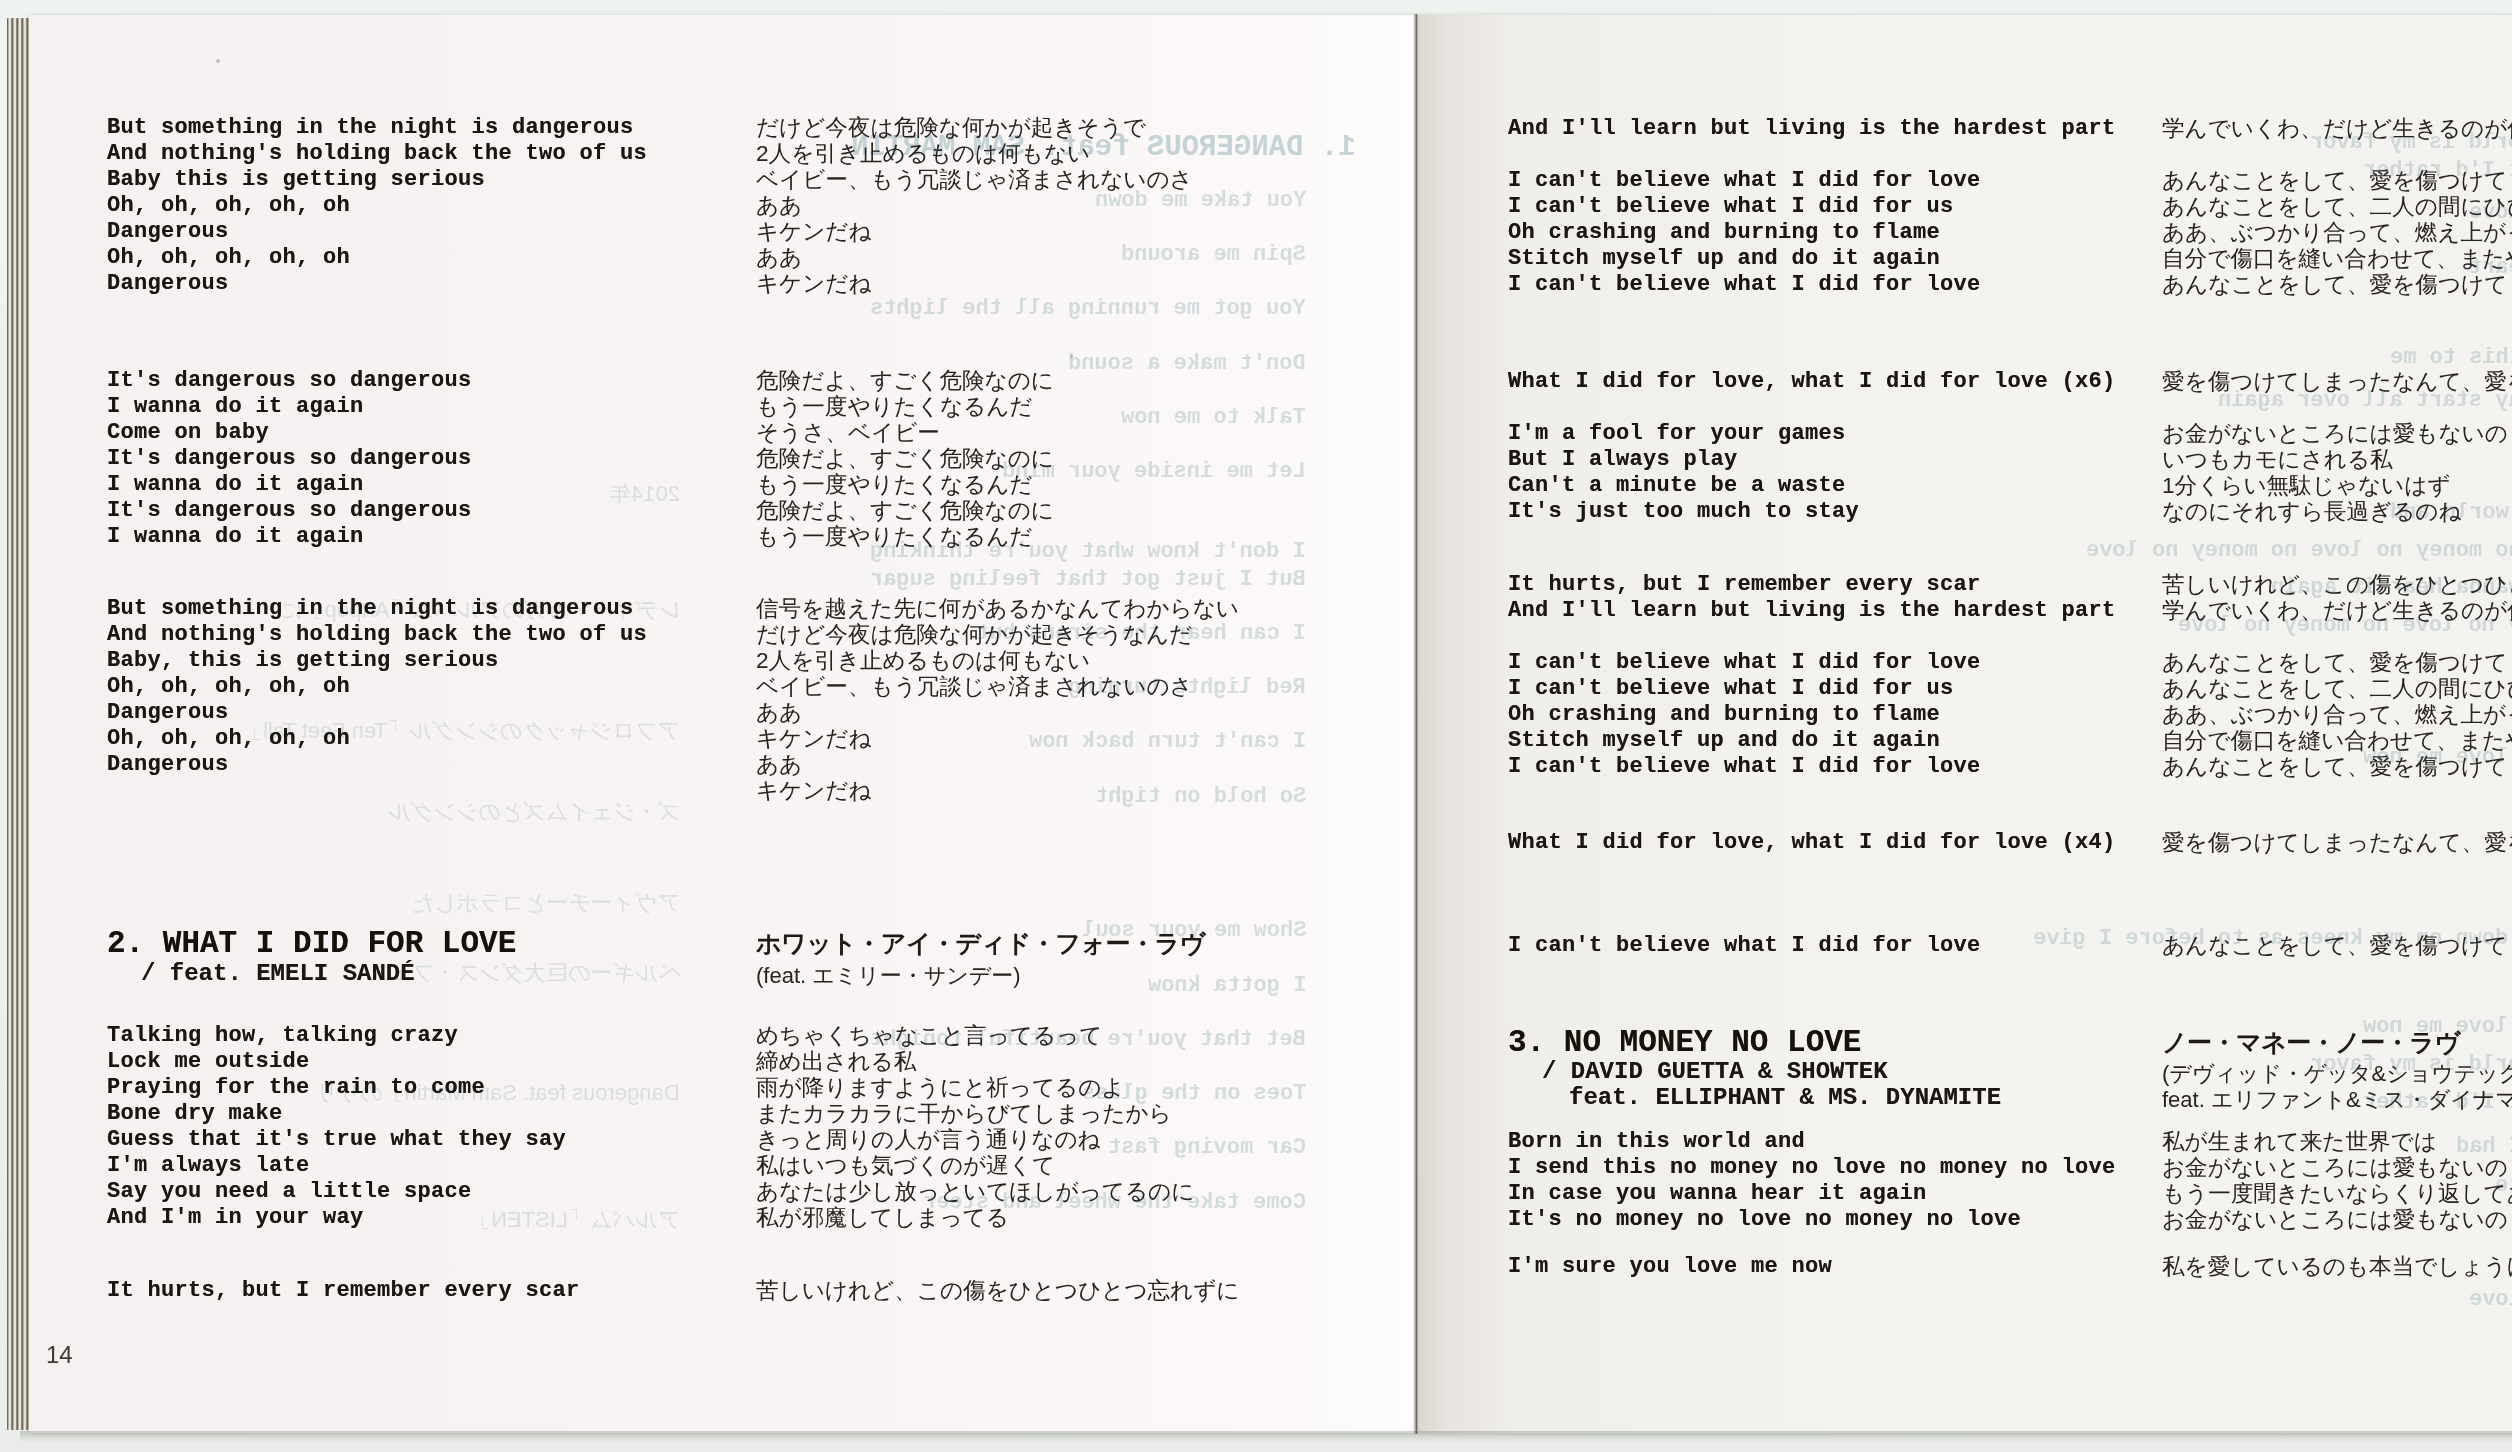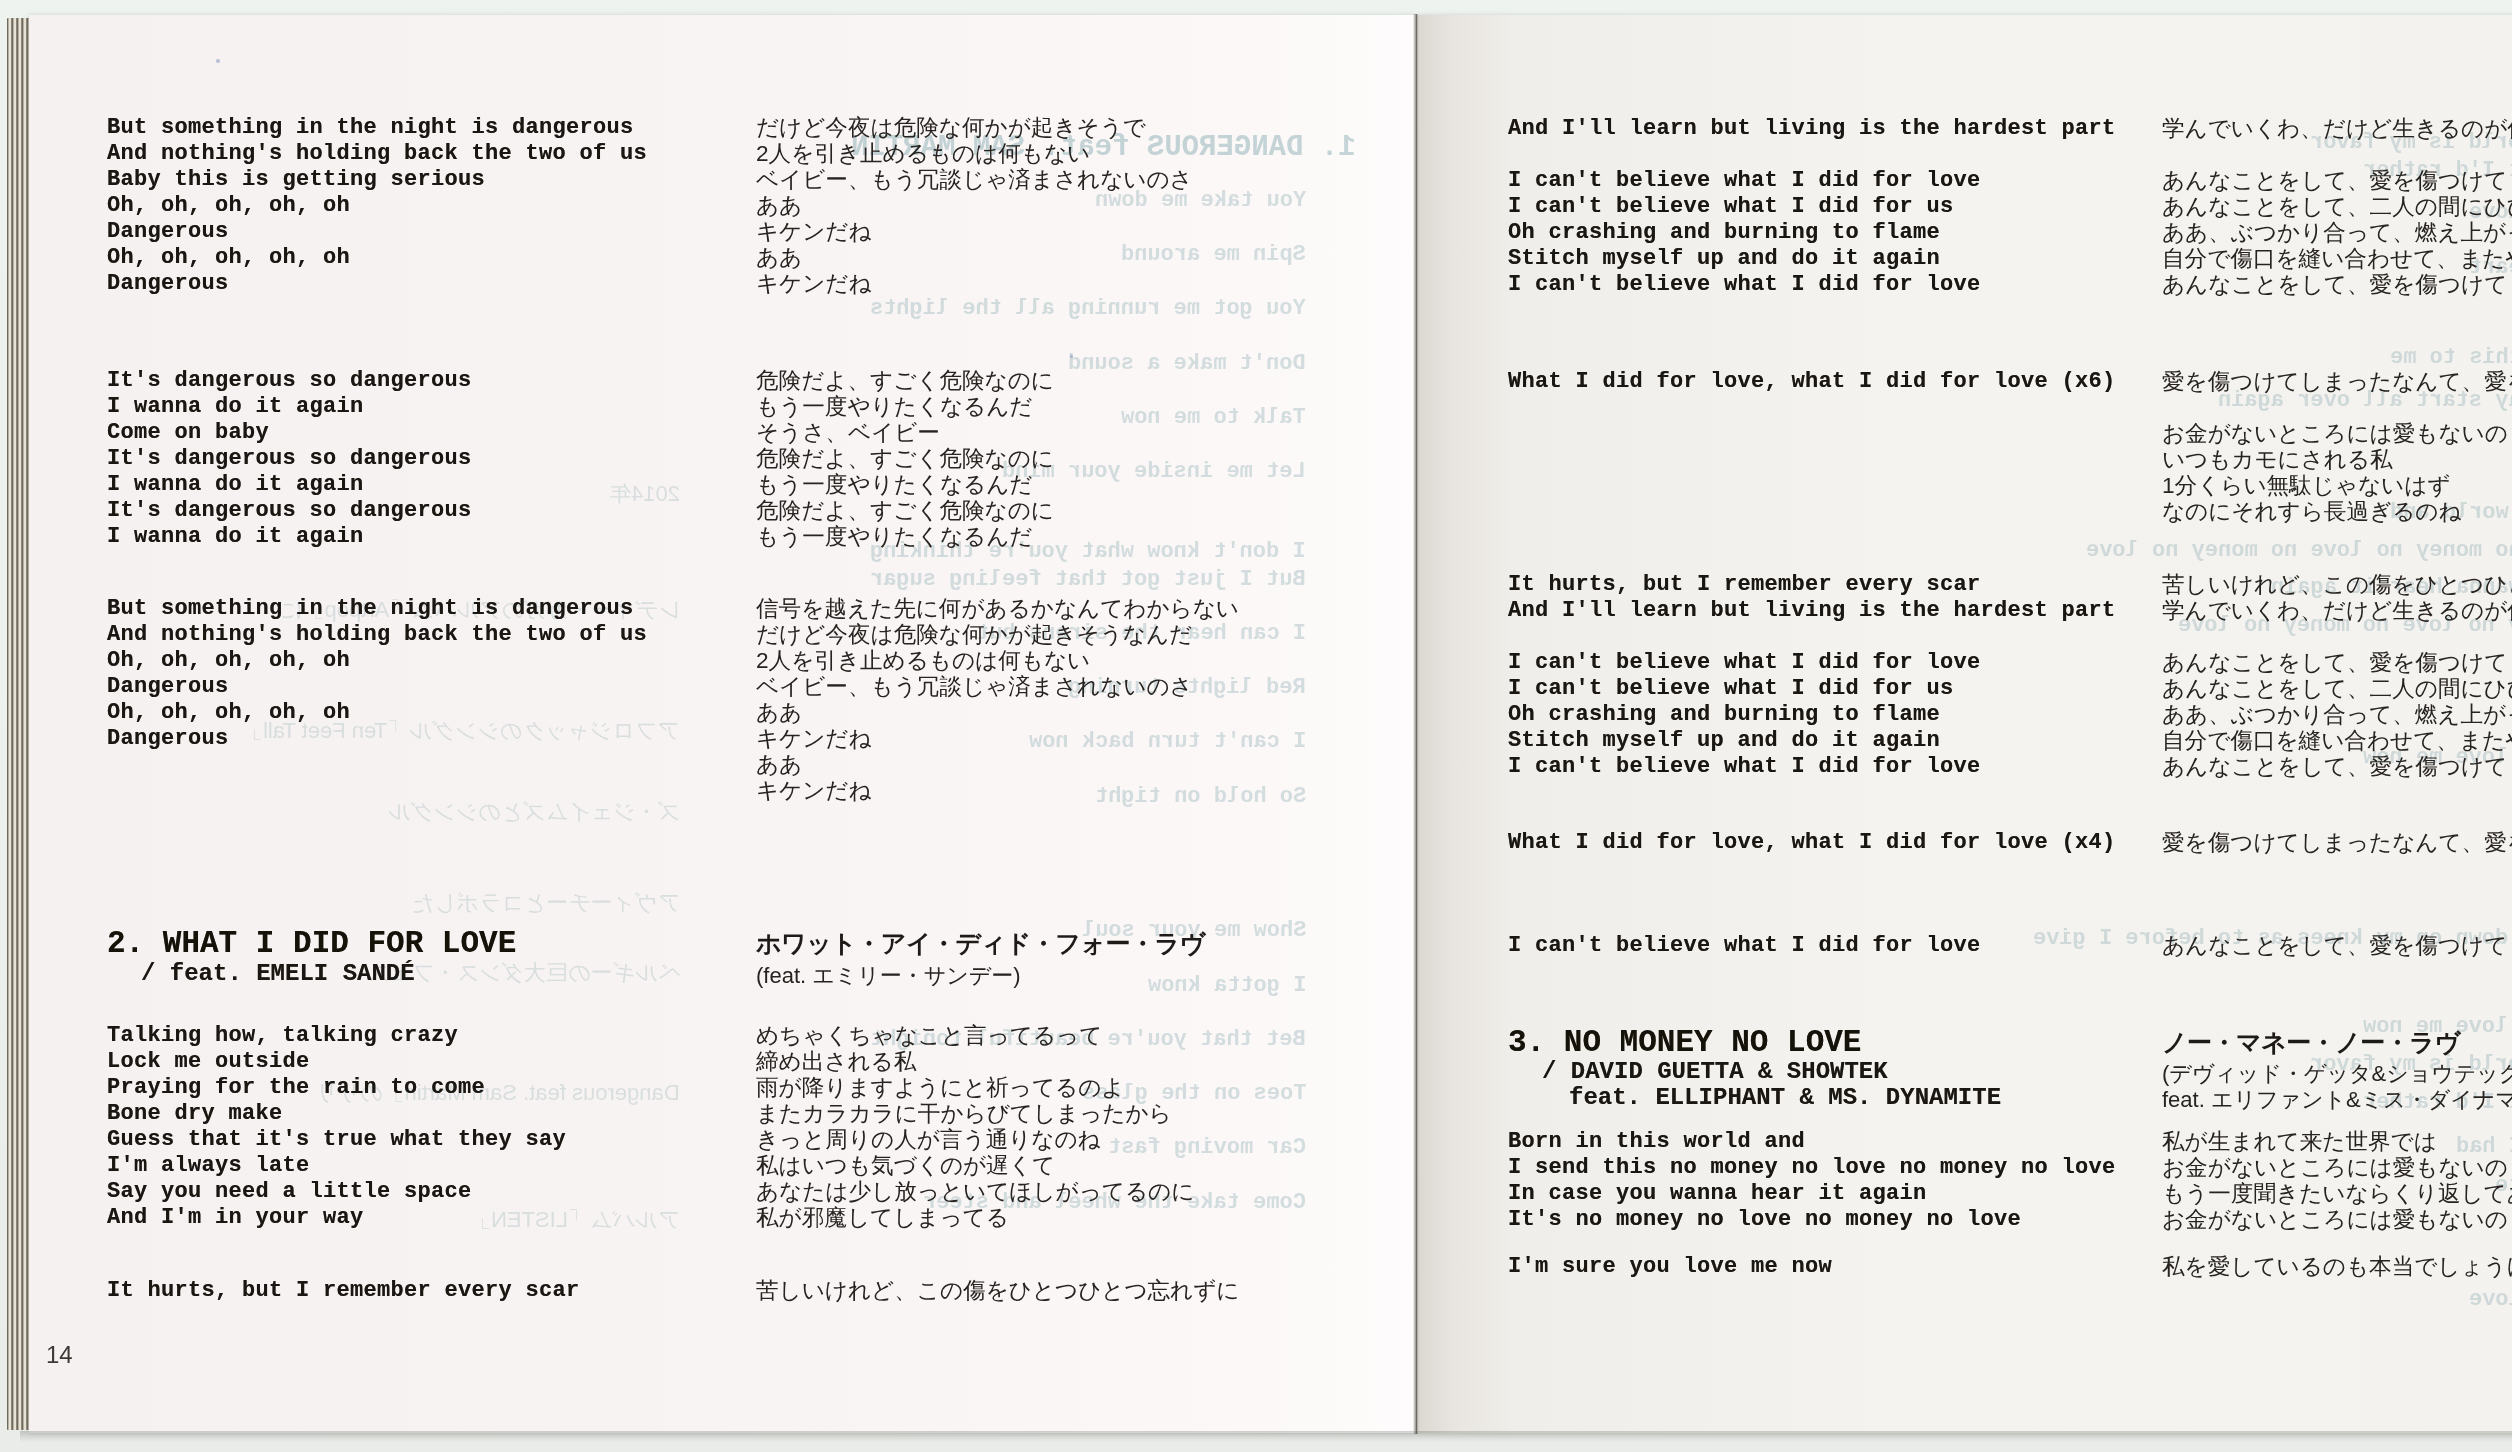--- a/index.html
+++ b/index.html
@@ -109,20 +109,21 @@
         <div class="line">I wanna do it again</div>
         <div class="line">Come on baby</div>
         <div class="line">It's dangerous so dangerous</div>
         <div class="line">I wanna do it again</div>
         <div class="line">It's dangerous so dangerous</div>
         <div class="line">I wanna do it again</div>
       </div>
     <div class="col en" style="left:78px;top:581px">
         <div class="line">But something in the night is dangerous</div>
         <div class="line">And nothing's holding back the two of us</div>
+        <div class="line">Baby, this is getting serious</div>
         <div class="line">Oh, oh, oh, oh, oh</div>
         <div class="line">Dangerous</div>
         <div class="line">Oh, oh, oh, oh, oh</div>
         <div class="line">Dangerous</div>
       </div>
     <div class="h-en" style="left:78px;top:911px">2. WHAT I DID FOR LOVE</div>
     <div class="h-en-sub" style="left:112px;top:945px">/ feat. EMELI SANDÉ</div>
     <div class="col en" style="left:78px;top:1008px">
         <div class="line">Talking how, talking crazy</div>
         <div class="line">Lock me outside</div>
@@ -213,20 +214,26 @@
     <div class="col en" style="left:90px;top:153px">
         <div class="line">I can't believe what I did for love</div>
         <div class="line">I can't believe what I did for us</div>
         <div class="line">Oh crashing and burning to flame</div>
         <div class="line">Stitch myself up and do it again</div>
         <div class="line">I can't believe what I did for love</div>
       </div>
     <div class="col en" style="left:90px;top:354px">
         <div class="line">What I did for love, what I did for love (x6)</div>
       </div>
+    <div class="col en" style="left:90px;top:406px">
+        <div class="line">I'm a fool for your games</div>
+        <div class="line">But I always play</div>
+        <div class="line">Can't a minute be a waste</div>
+        <div class="line">It's just too much to stay</div>
+      </div>
     <div class="col en" style="left:90px;top:557px">
         <div class="line">It hurts, but I remember every scar</div>
         <div class="line">And I'll learn but living is the hardest part</div>
       </div>
     <div class="col en" style="left:90px;top:635px">
         <div class="line">I can't believe what I did for love</div>
         <div class="line">I can't believe what I did for us</div>
         <div class="line">Oh crashing and burning to flame</div>
         <div class="line">Stitch myself up and do it again</div>
         <div class="line">I can't believe what I did for love</div>

